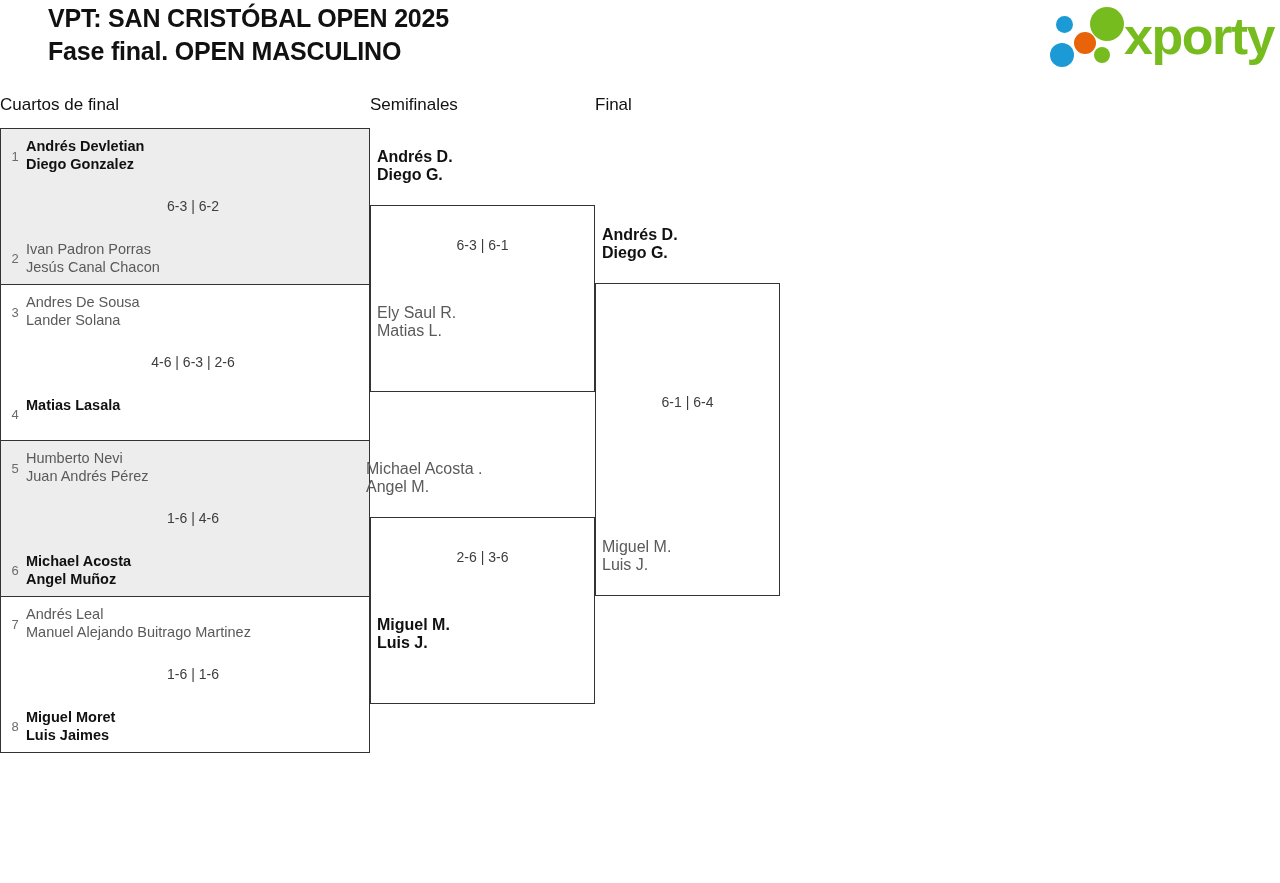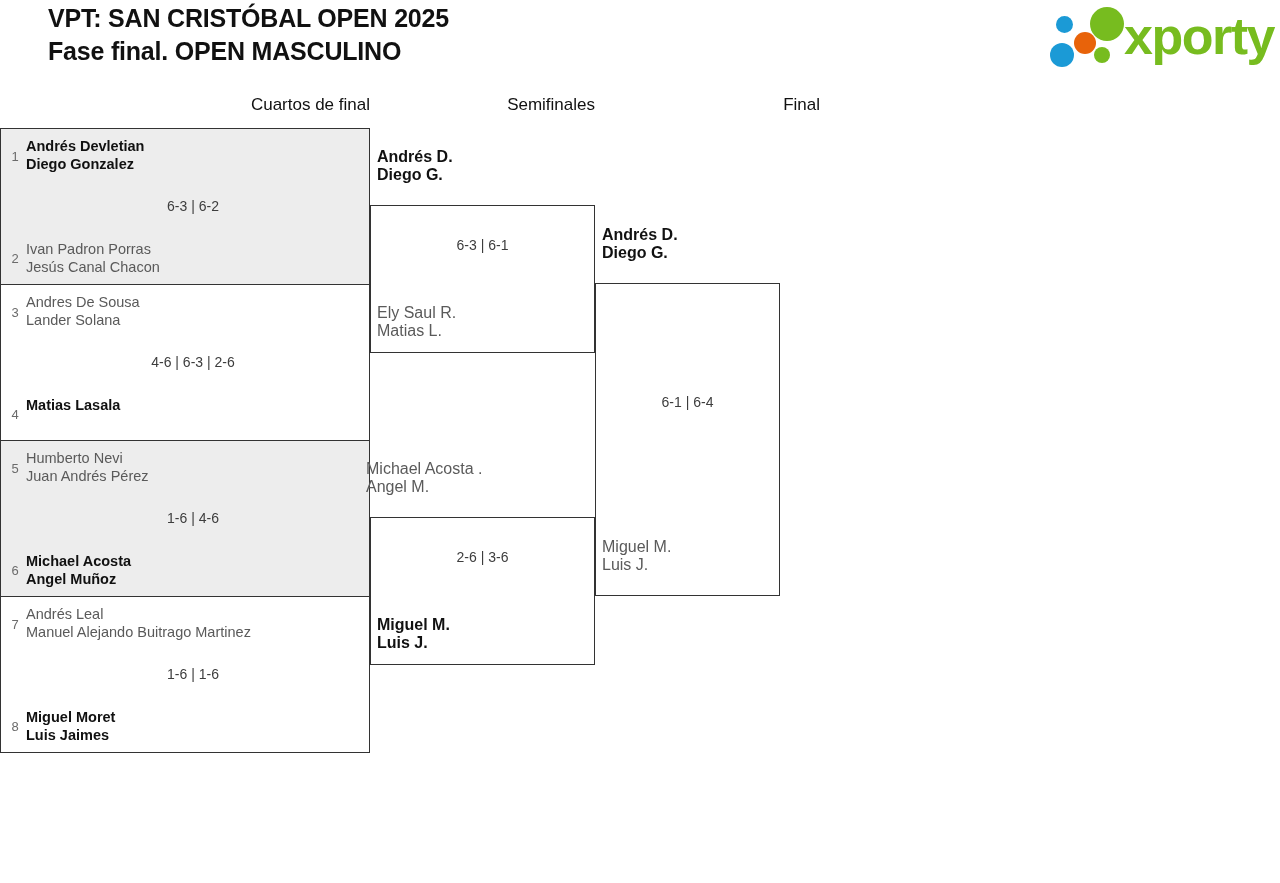--- a/index.html
+++ b/index.html
@@ -59,21 +59,21 @@
     letter-spacing: -1.5px;
     line-height: 62px;
   }
 
   
   .round-header {
     position: absolute;
     top: 95px;
     font-size: 17px;
     color: #111111;
-    text-align: right;
+    text-align: left;
     white-space: nowrap;
   }
   #round-header-0 { left: 0px;   width: 370px; }
   #round-header-1 { left: 370px; width: 225px; }
   #round-header-2 { left: 595px; width: 225px; }
 
   
   .bracket { position: absolute; left: 0; top: 0; width: 1280px; height: 883px; }
 
   .match-box {
@@ -116,21 +116,21 @@
     position: absolute;
     left: 0; right: 0;
     top: 69px;
     text-align: center;
     font-size: 14px;
     color: #3d3d3d;
     padding-left: 16px;
   }
 
   
-  .sf { left: 370px; width: 225px; height: 148px; }
+  .sf { left: 370px; width: 225px; height: 187px; }
   #match-sf-0 { top: 205px; }
   #match-sf-1 { top: 517px; }
   .sf .score {
     position: absolute;
     left: 0; right: 0;
     top: 31px;
     text-align: center;
     font-size: 14px;
     color: #3d3d3d;
   }

